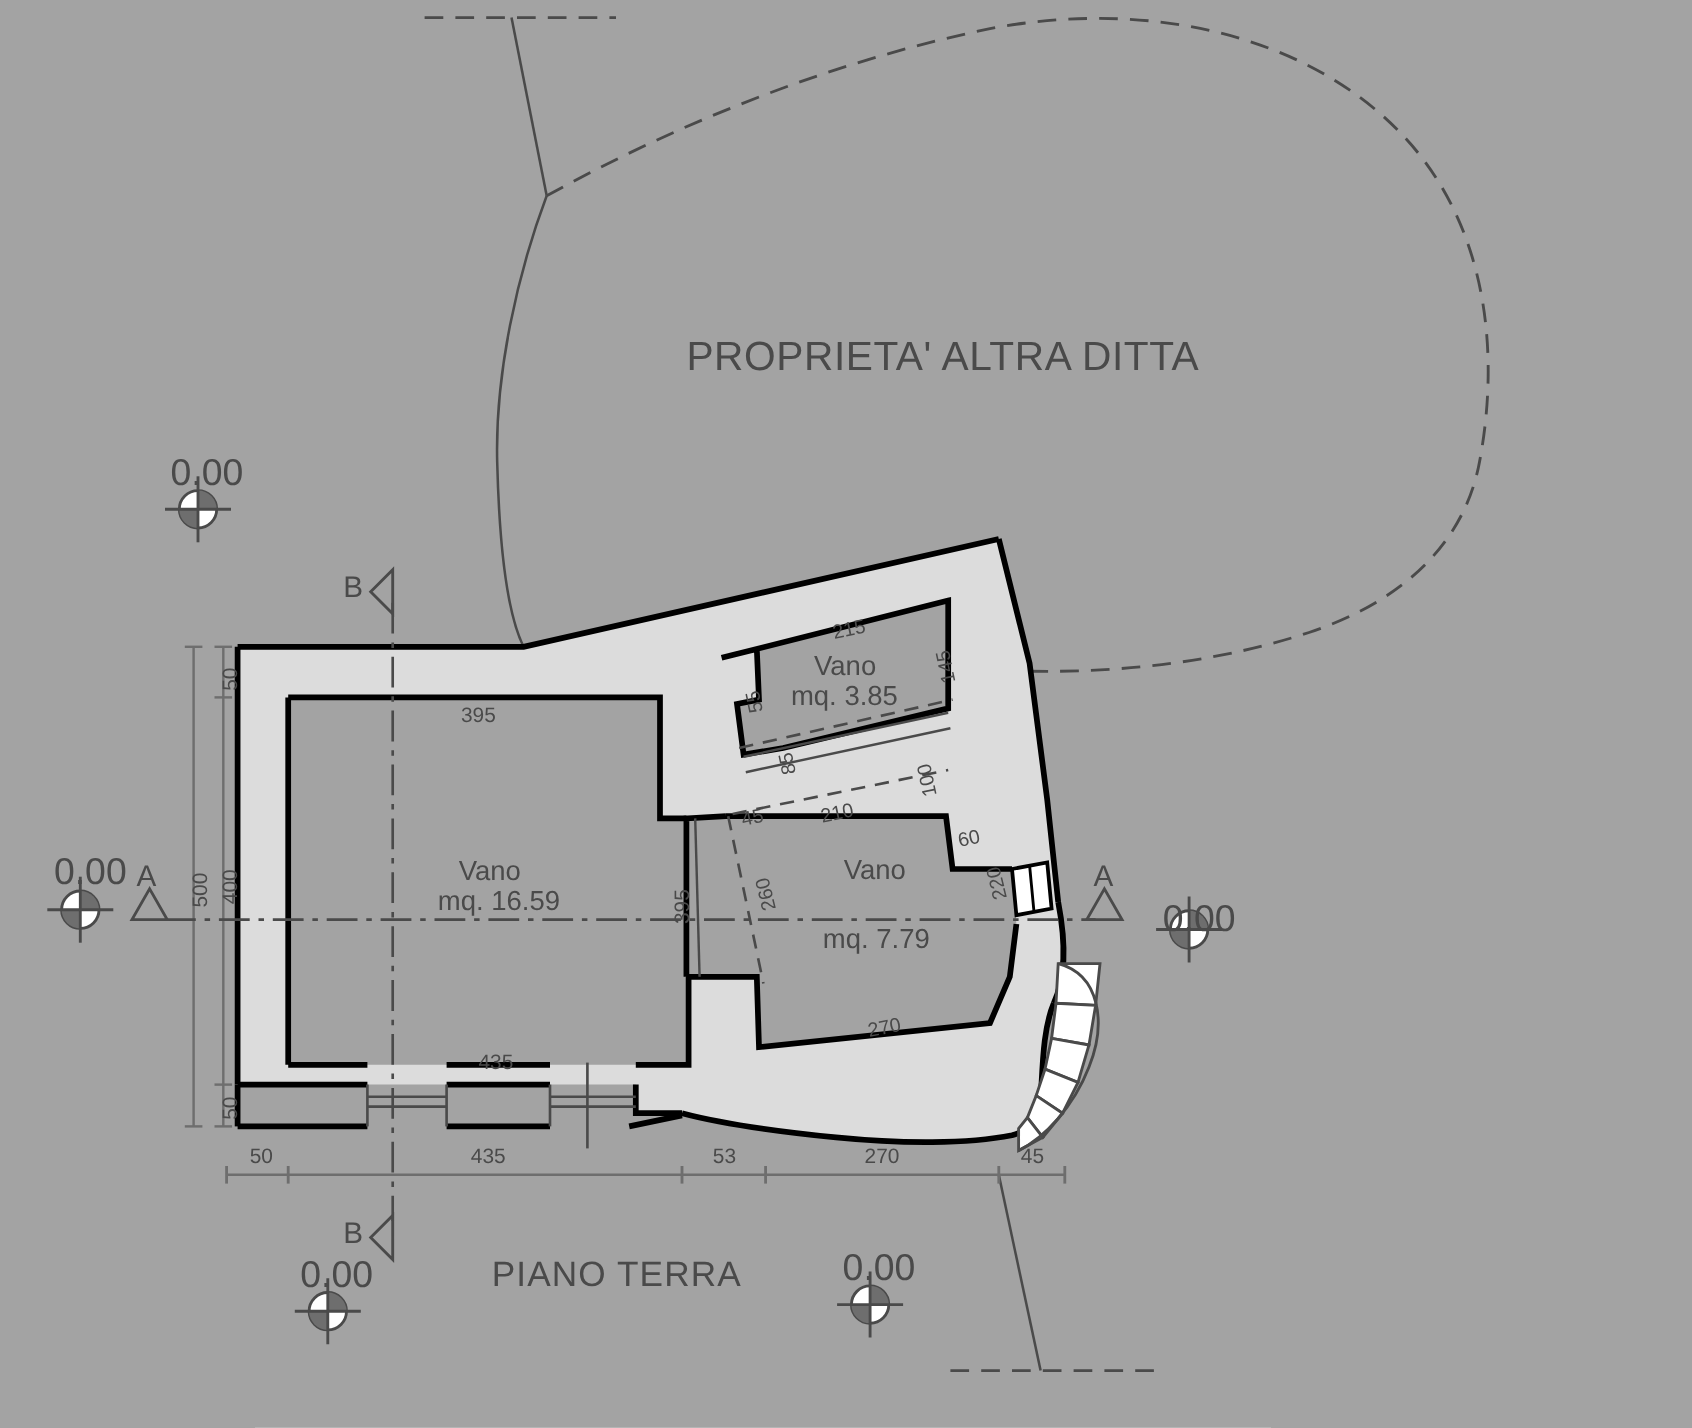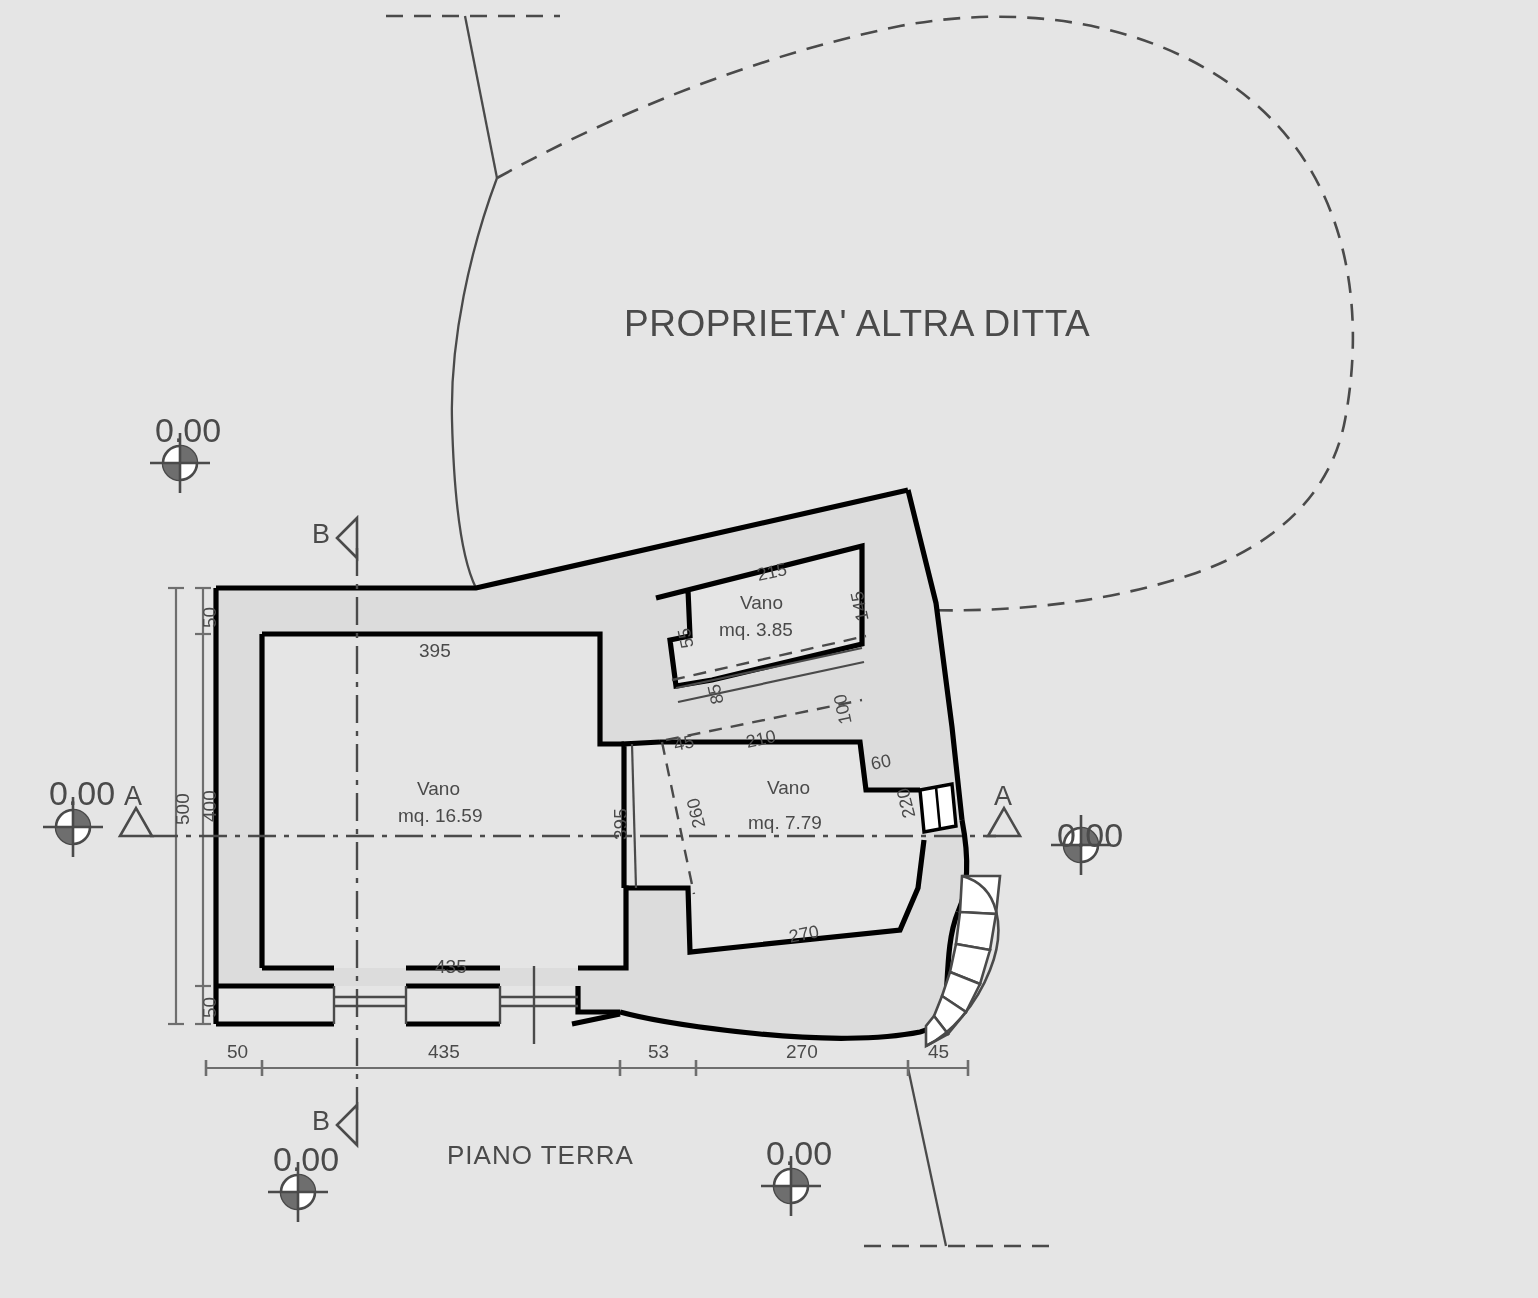--- a/index.html
+++ b/index.html
@@ -1,24 +1,24 @@
 <!DOCTYPE html>
 <html><head>
 <meta charset="utf-8">
 <style>
   html,body{margin:0;padding:0;background:#ffffff;}
   body{width:1538px;height:1298px;overflow:hidden;
        font-family:"Liberation Sans",sans-serif;color:#4a4a4a;}
-  #stage{position:relative;width:1538px;height:1298px;background:#e5e5e5;}
+  #stage{position:relative;width:1538px;height:1298px;background:#a3a3a3;}
   #stage svg{position:absolute;left:0;top:0;}
   .lbl{position:absolute;white-space:nowrap;color:#4a4a4a;
        font-family:"Liberation Sans",sans-serif;}
   .t-title{font-size:37px;letter-spacing:.5px;}
-  .t-plan{font-size:26px;letter-spacing:1px;}
-  .t-room{font-size:19px;}
+  .t-plan{font-size:32px;letter-spacing:1px;}
+  .t-room{font-size:25px;}
   .t-dim{font-size:19px;}
   .t-dimsm{font-size:18px;}
   .t-elev{font-size:34px;}
   .t-sect{font-size:27px;}
   .rot90{transform:rotate(-90deg);transform-origin:0 0;}
 </style>
 </head>
 <body>
 
 <div id="stage">
@@ -205,21 +205,21 @@
 
 <div class="lbl t-plan" style="left:447px;top:1140px;">PIANO TERRA</div>
 
 <div class="lbl t-room" style="left:417px;top:778px;">Vano</div>
 <div class="lbl t-room" style="left:398px;top:805px;">mq. 16.59</div>
 
 <div class="lbl t-room" style="left:740px;top:592px;">Vano</div>
 <div class="lbl t-room" style="left:719px;top:619px;text-align:center;">mq. 3.85</div>
 
 <div class="lbl t-room" style="left:767px;top:777px;">Vano</div>
-<div class="lbl t-room" style="left:748px;top:812px;">mq. 7.79</div>
+<div class="lbl t-room" style="left:748px;top:840px;">mq. 7.79</div>
 
 <div class="lbl t-sect" style="left:312px;top:519px;">B</div>
 <div class="lbl t-sect" style="left:124px;top:781px;">A</div>
 <div class="lbl t-sect" style="left:994px;top:781px;">A</div>
 <div class="lbl t-sect" style="left:312px;top:1106px;">B</div>
 
 <div class="lbl t-elev" style="left:155px;top:411px;">0.00</div>
 <div class="lbl t-elev" style="left:49px;top:774px;">0.00</div>
 <div class="lbl t-elev" style="left:1057px;top:816px;">0.00</div>
 <div class="lbl t-elev" style="left:273px;top:1140px;">0.00</div>

